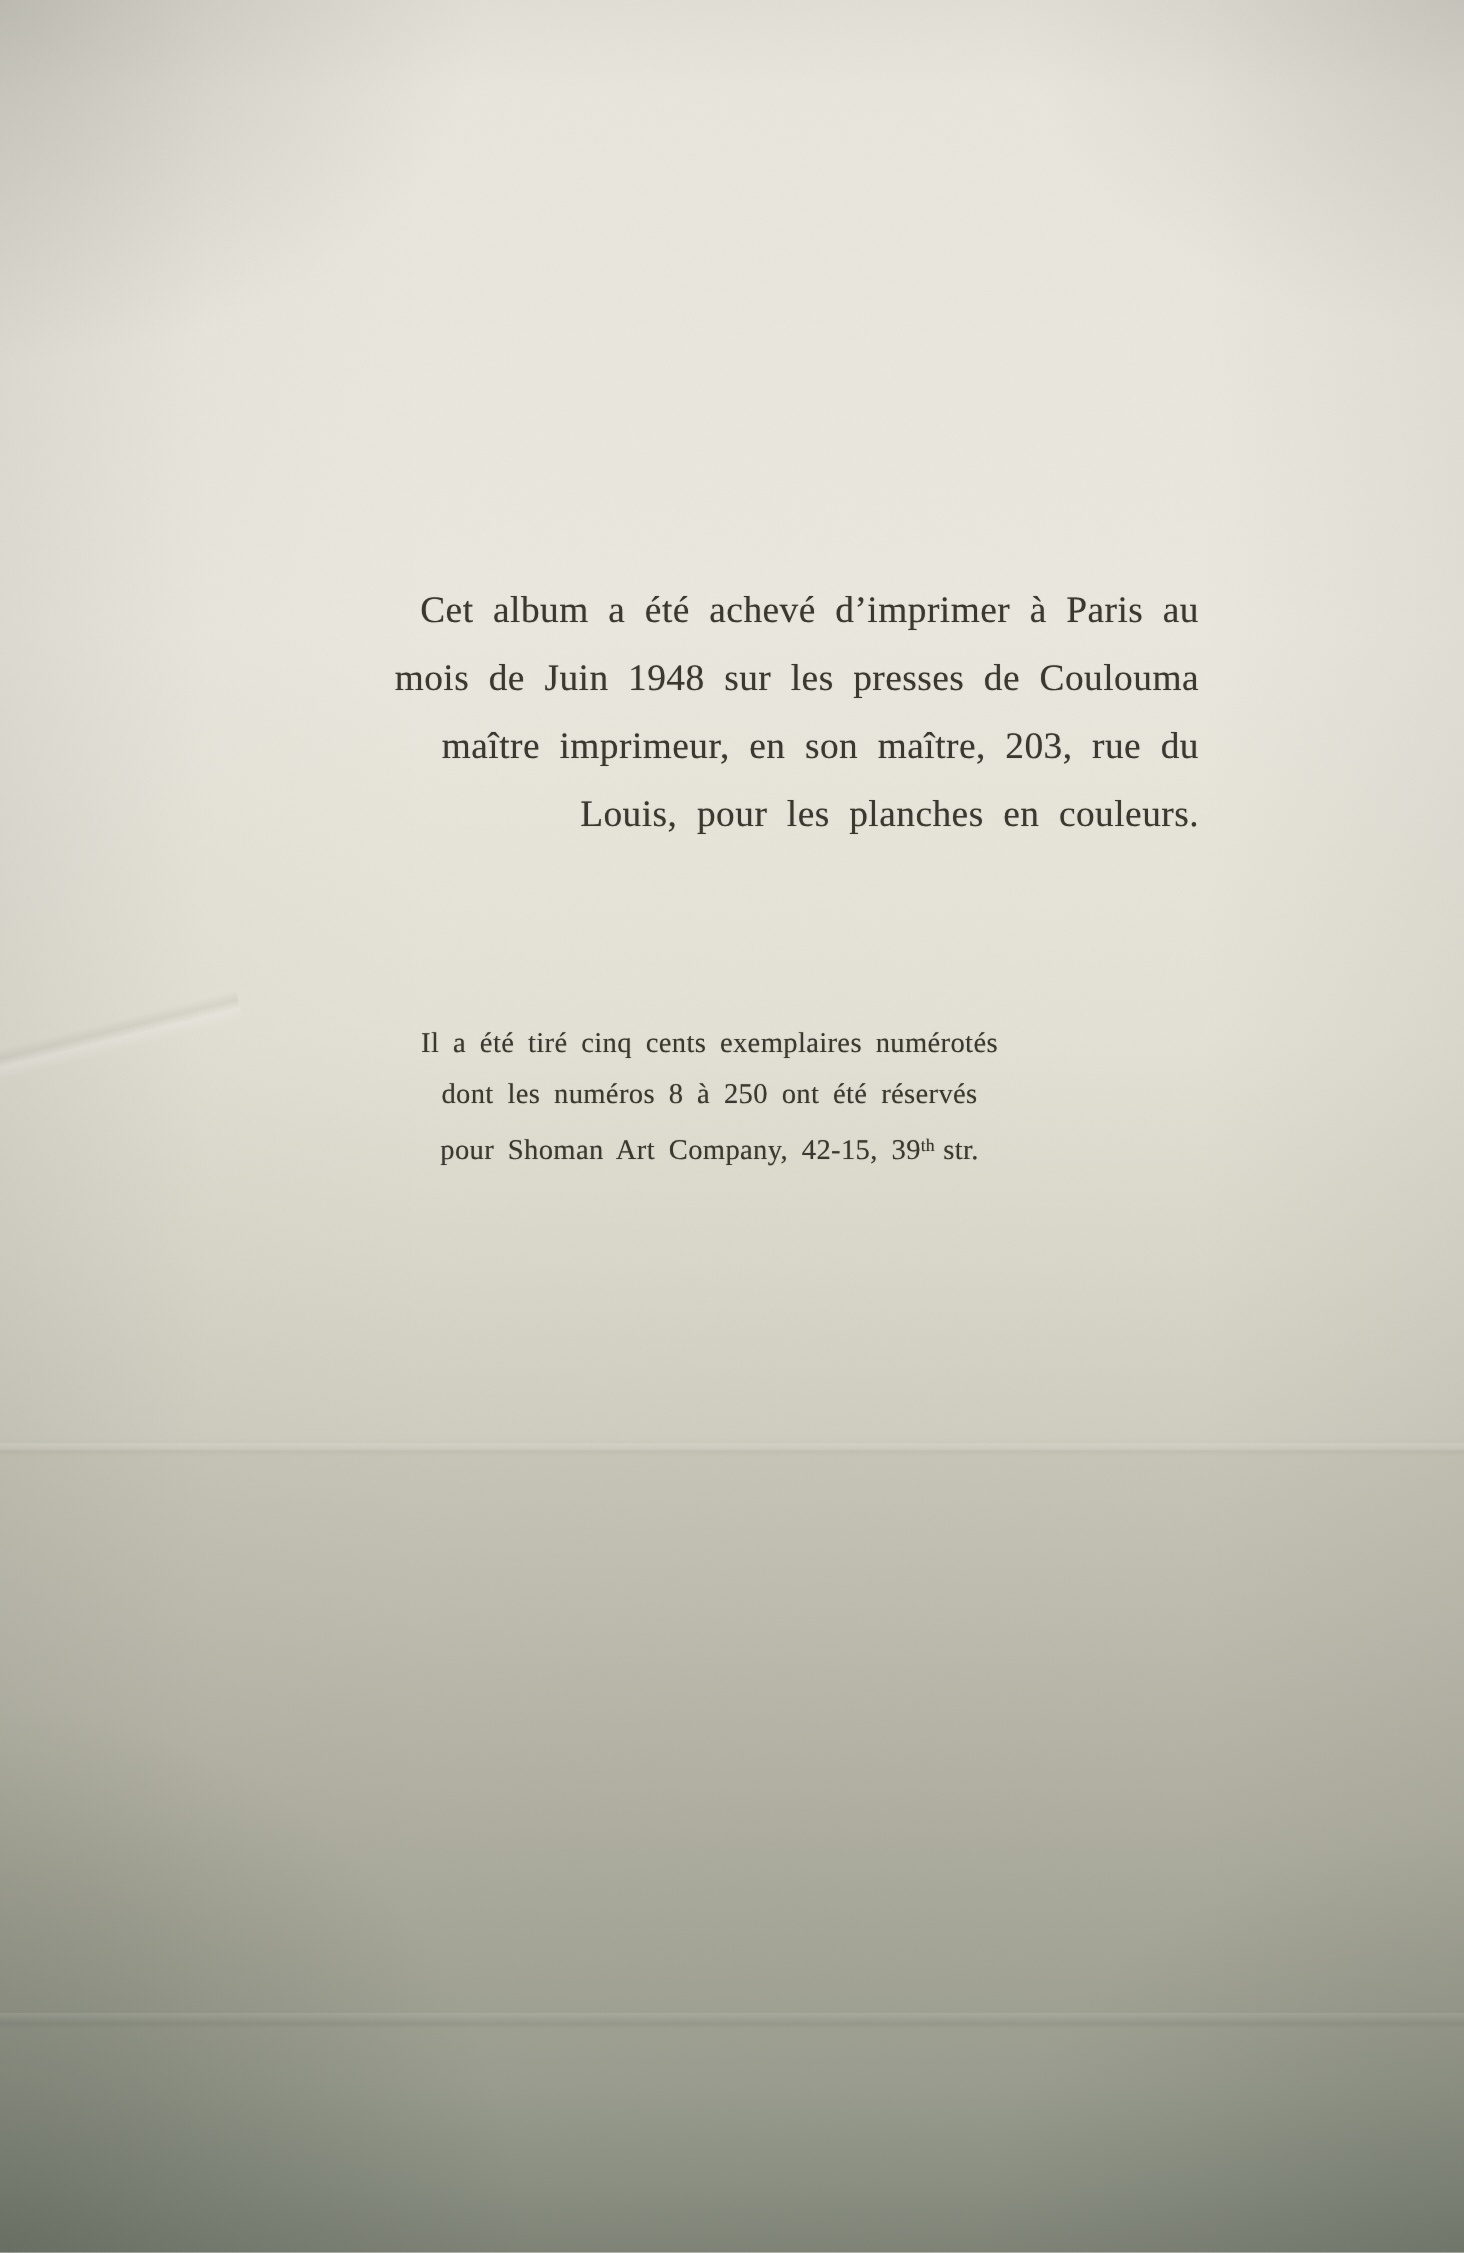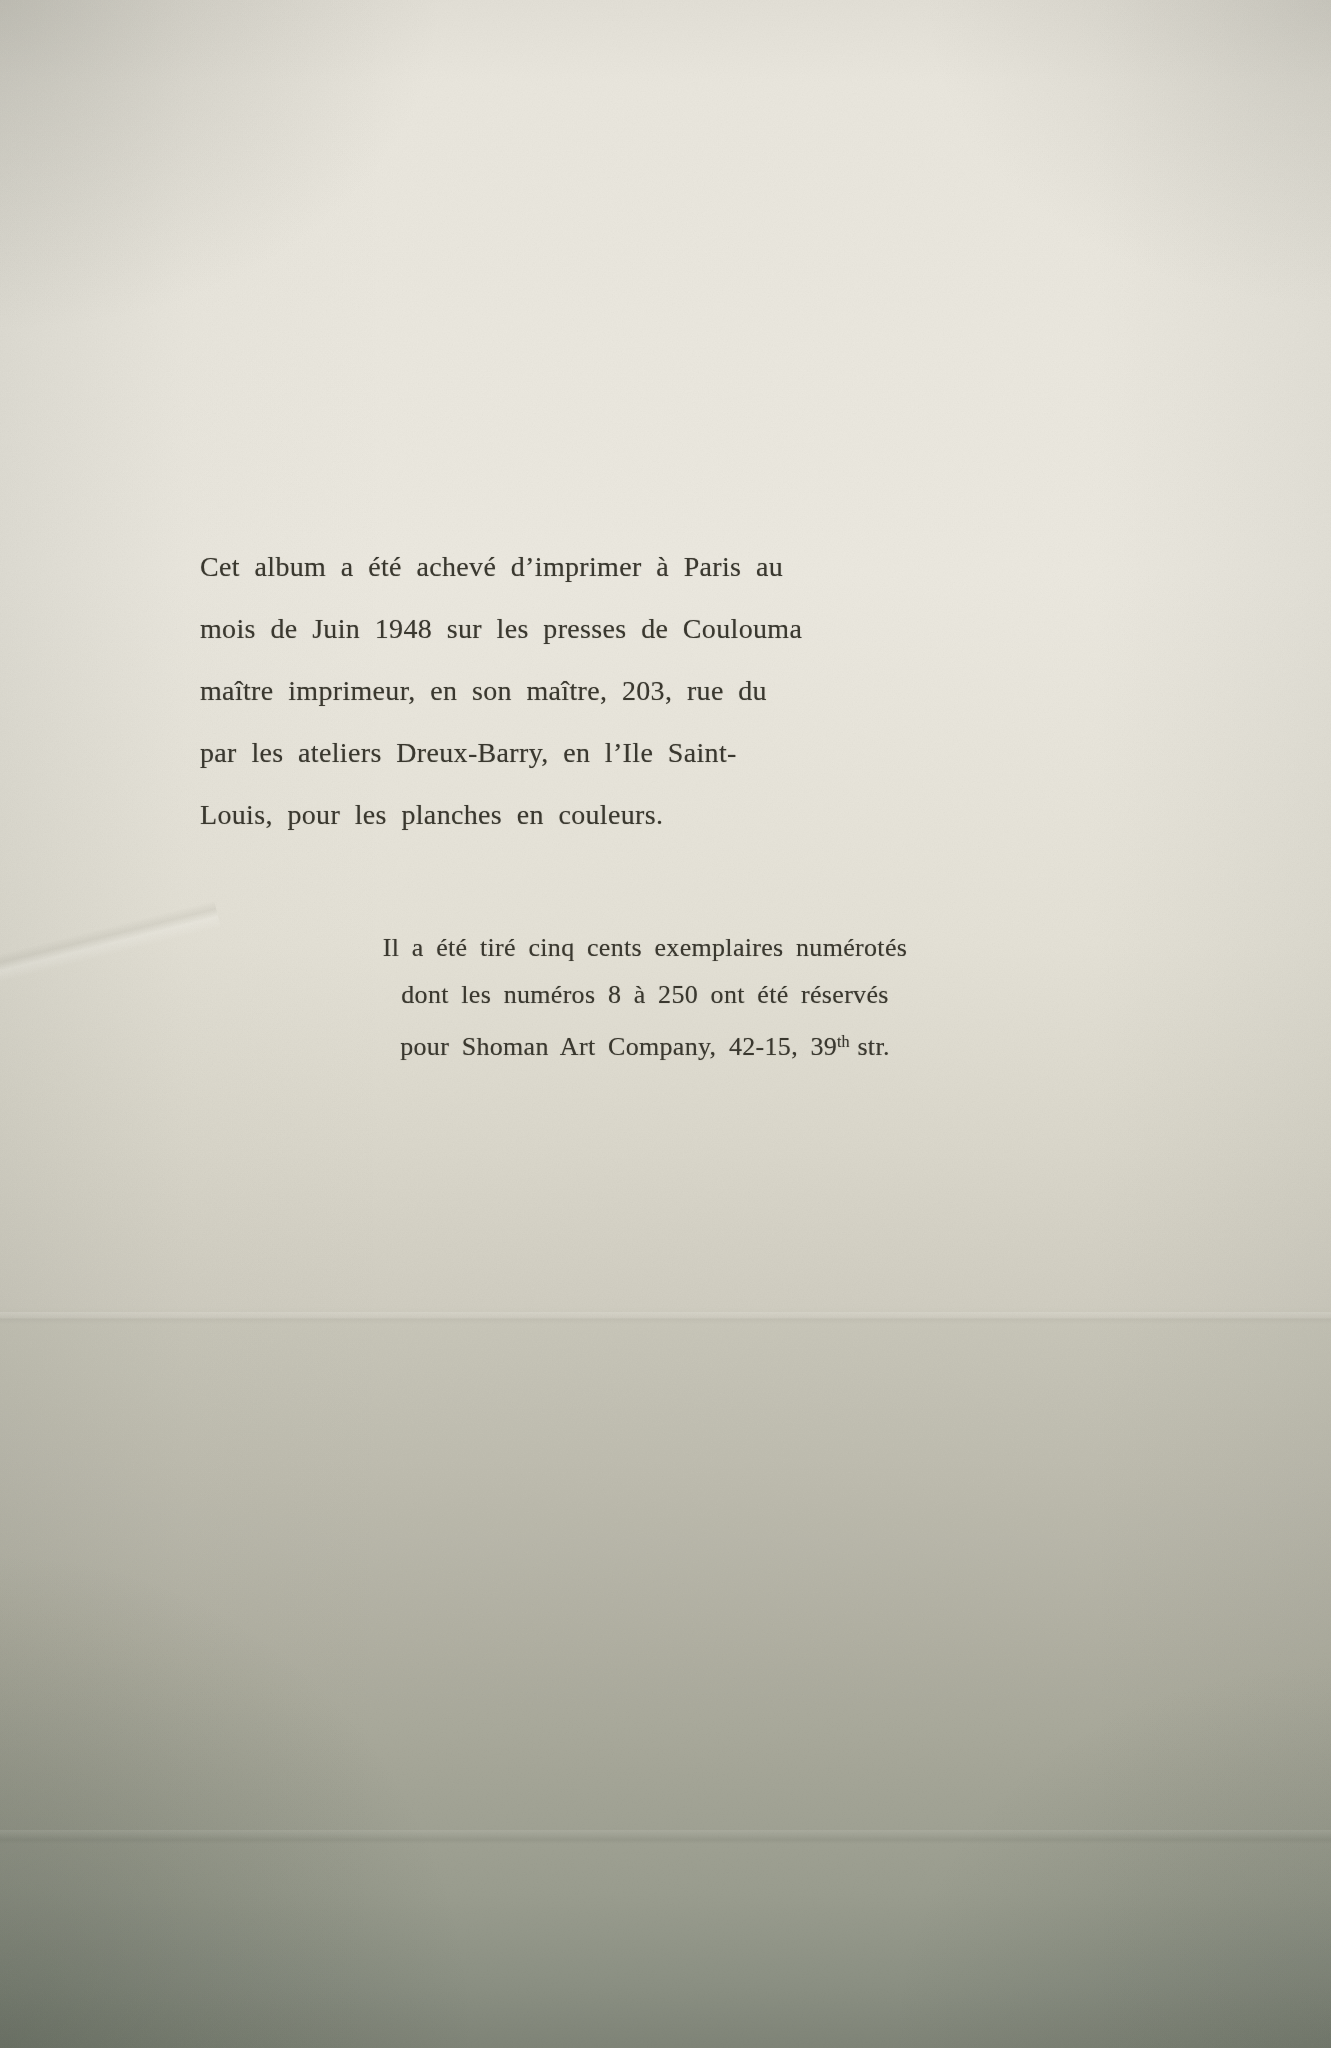--- a/index.html
+++ b/index.html
@@ -113,28 +113,27 @@
       rgba(80,85,75,0.10) 70%,
       rgba(0,0,0,0) 100%
     );
   }
   
   .colophon {
     position: absolute;
     left: 200px;
     top: 524px;
     width: 890px;
-    font-size: 28px;
+    font-size: 34px;
     line-height: 62px;
-    text-align: left;
+    text-align: right;
     color: #3a382f;
     word-spacing: 0.26em;
     letter-spacing: 0.012em;
     text-shadow: 0 0 1px rgba(58,56,47,0.45);
-    margin-top: 12px;
   }
   .edition {
     position: absolute;
     left: 270px;
     top: 924px;
     width: 750px;
     font-size: 26px;
     line-height: 47px;
     text-align: center;
     color: #3a382f;
@@ -172,21 +171,20 @@
   <div class="corner bl"></div>
   <div class="corner br"></div>
   <div class="crease-left"></div>
   <div class="crease-mid"></div>
   <div class="crease-low"></div>
 
   <div class="colophon">
     <div>Cet album a été achevé d’imprimer à Paris au</div>
     <div>mois de Juin 1948 sur les presses de Coulouma</div>
     <div>maître imprimeur, en son maître, 203, rue du</div>
-    <div>par les ateliers Dreux-Barry, en l’Ile Saint-</div>
     <div>Louis, pour les planches en couleurs.</div>
   </div>
 
   <div class="edition">
     <div>Il a été tiré cinq cents exemplaires numérotés</div>
     <div>dont les numéros 8 à 250 ont été réservés</div>
     <div>
       <span>pour Shoman Art Company, 42-15, 39</span><span class="sup">th</span><span class="suffix">str.</span>
     </div>
   </div>

